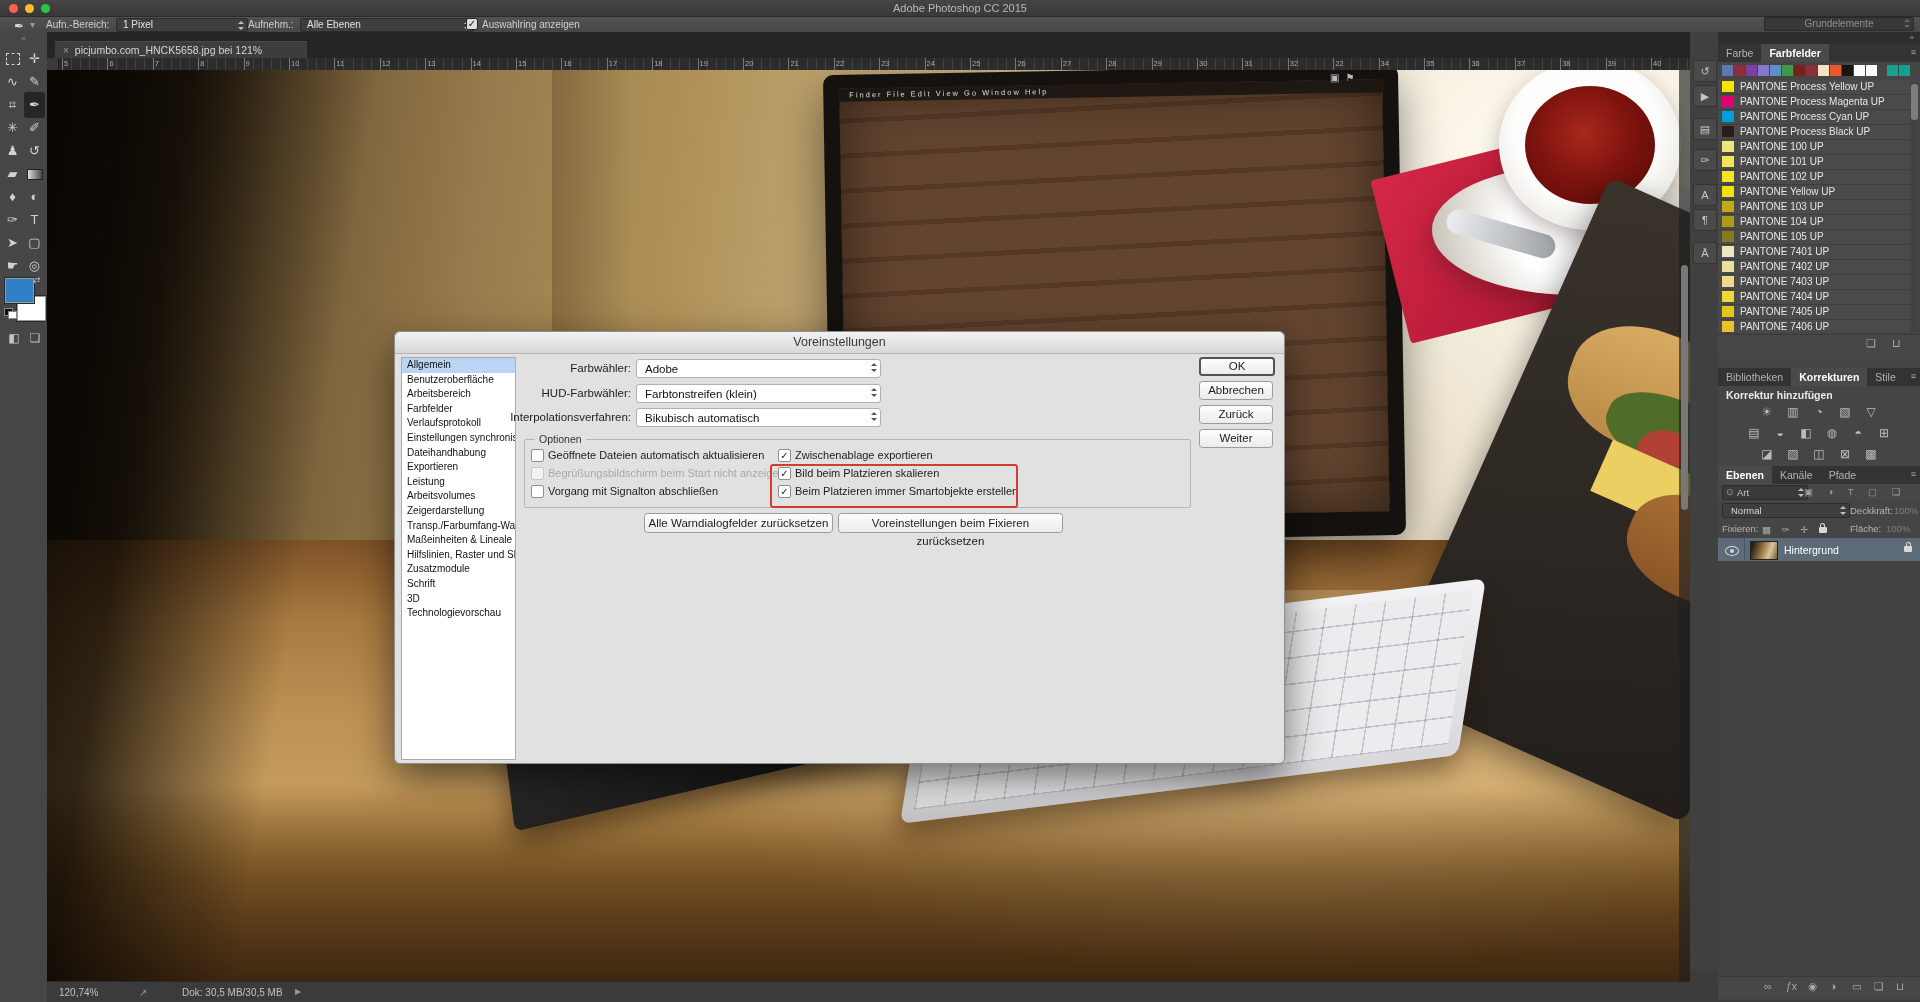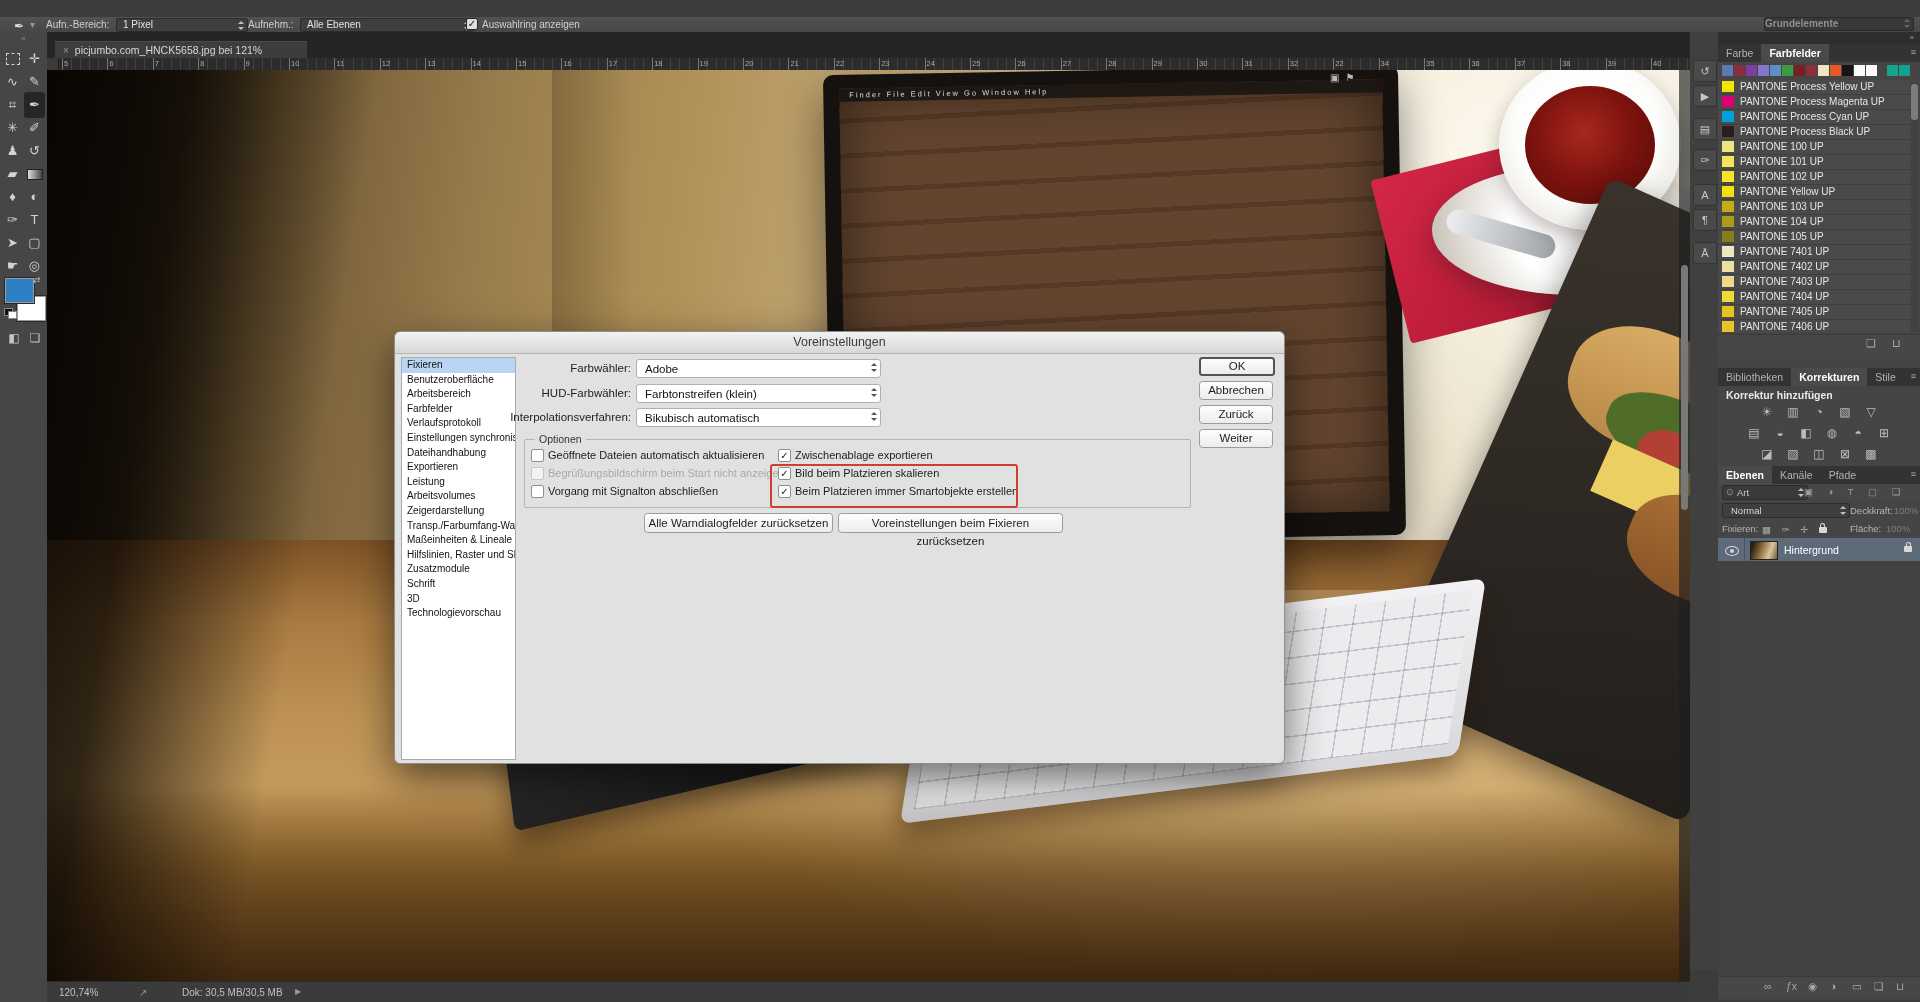--- a/index.html
+++ b/index.html
@@ -16,21 +16,21 @@
   #optionsbar{position:absolute;left:0;top:17px;width:1920px;height:15px;background:linear-gradient(#525252,#474747);border-bottom:1px solid #2c2c2c;}
   .ob-label{position:absolute;top:2px;color:#cfcfcf;font-size:10px;}
   .ob-select{position:absolute;top:0px;height:12px;background:#3e3e3e;border:1px solid #2b2b2b;border-radius:2px;color:#e2e2e2;font-size:10px;line-height:12px;padding:0 16px 0 6px;}
   .stepper{position:absolute;right:2px;top:2px;width:8px;height:9px;}
   .stepper:before,.stepper:after{content:"";position:absolute;left:1px;border-left:3px solid transparent;border-right:3px solid transparent;}
   .stepper:before{top:0;border-bottom:3.5px solid #bfbfbf;}
   .stepper:after{bottom:0;border-top:3.5px solid #bfbfbf;}
   .stepper.dark:before{border-bottom-color:#666;}
   .stepper.dark:after{border-top-color:#666;}
   .ob-check{position:absolute;top:1px;width:10px;height:10px;background:#ddd;border:1px solid #222;border-radius:2px;color:#111;font-size:10px;line-height:10px;text-align:center;}
-  #workspace-btn{position:absolute;right:6px;top:0px;width:148px;height:12px;background:#383838;border:1px solid #2a2a2a;border-radius:2px;color:#8f8f8f;font-size:10px;line-height:12px;font-weight:bold;}
+  #workspace-btn{position:absolute;right:6px;top:0px;width:148px;height:12px;background:#383838;border:1px solid #2a2a2a;border-radius:2px;color:#8f8f8f;font-size:10px;line-height:12px;text-align:center;}
 
   
   #toolbar{position:absolute;left:0;top:32px;width:47px;height:970px;background:#464646;border-right:1px solid #2c2c2c;}
   #toolbar .collapse{position:absolute;top:2px;left:0;right:0;text-align:center;color:#8a8a8a;font-size:8px;}
   .tool{position:absolute;width:21px;height:26px;color:#d2d2d2;font-size:13px;line-height:26px;text-align:center;border-radius:3px;}
   .tool.active{background:#262626;}
   .dashbox{display:inline-block;width:12px;height:10px;border:1px dashed #d2d2d2;margin-top:7px;}
   .gradbox{display:inline-block;width:14px;height:9px;background:linear-gradient(90deg,#ddd,#444);margin-top:8px;border:1px solid #222;}
   #fg-swatch{position:absolute;left:5px;top:246px;width:27px;height:23px;border:1px solid #999;box-shadow:0 0 0 1px #2a2a2a;}
   #bg-swatch{position:absolute;left:17px;top:264px;width:27px;height:23px;border:1px solid #999;box-shadow:0 0 0 1px #2a2a2a;}
@@ -172,20 +172,26 @@
   .dlg-btn.default{border:2px solid #4f5459;}
   .bigbtn{height:18px;line-height:18px;}
 
   .nosel{user-select:none;}
 </style>
 </head>
 <body>
 
 <div id="app" class="nosel">
 
+  <div id="titlebar">
+    <div class="tl" id="tl-close" style="left: 9px; background: rgb(255, 95, 87);"></div>
+    <div class="tl" id="tl-min" style="left: 25px; background: rgb(254, 188, 46);"></div>
+    <div class="tl" id="tl-zoom" style="left: 41px; background: rgb(41, 199, 63);"></div>
+    <div id="title-text">Adobe Photoshop CC 2015</div>
+  </div>
 
   <div id="optionsbar">
     <span class="ob-label" style="left:14px;color:#ddd;font-size:12px">✒</span>
     <span class="ob-label" style="left:30px;color:#999">▾</span>
     <span class="ob-label" style="left:46px">Aufn.-Bereich:</span>
     <div class="ob-select" style="left:116px;top:1px;width:108px">
       <span>1 Pixel</span><span class="stepper"></span>
     </div>
     <span class="ob-label" style="left:248px">Aufnehm.:</span>
     <div class="ob-select" style="left:300px;top:1px;width:150px">
@@ -469,21 +475,21 @@
         <span class="lfic" style="left: 112px;">◑</span>
         <span class="lfic" style="left: 134px;">▭</span>
         <span class="lfic" style="left: 156px;">❏</span>
         <span class="lfic" style="left: 178px;">⊔</span>
       </div>
   </div>
 
   <div id="dialog">
     <div id="dlg-title">Voreinstellungen</div>
     <div id="dlg-sidebar">
-        <div class="sb-item sel">Fixieren</div>
+        <div class="sb-item sel">Allgemein</div>
         <div class="sb-item">Benutzeroberfläche</div>
         <div class="sb-item">Arbeitsbereich</div>
         <div class="sb-item">Farbfelder</div>
         <div class="sb-item">Verlaufsprotokoll</div>
         <div class="sb-item">Einstellungen synchronisieren</div>
         <div class="sb-item">Dateihandhabung</div>
         <div class="sb-item">Exportieren</div>
         <div class="sb-item">Leistung</div>
         <div class="sb-item">Arbeitsvolumes</div>
         <div class="sb-item">Zeigerdarstellung</div>

